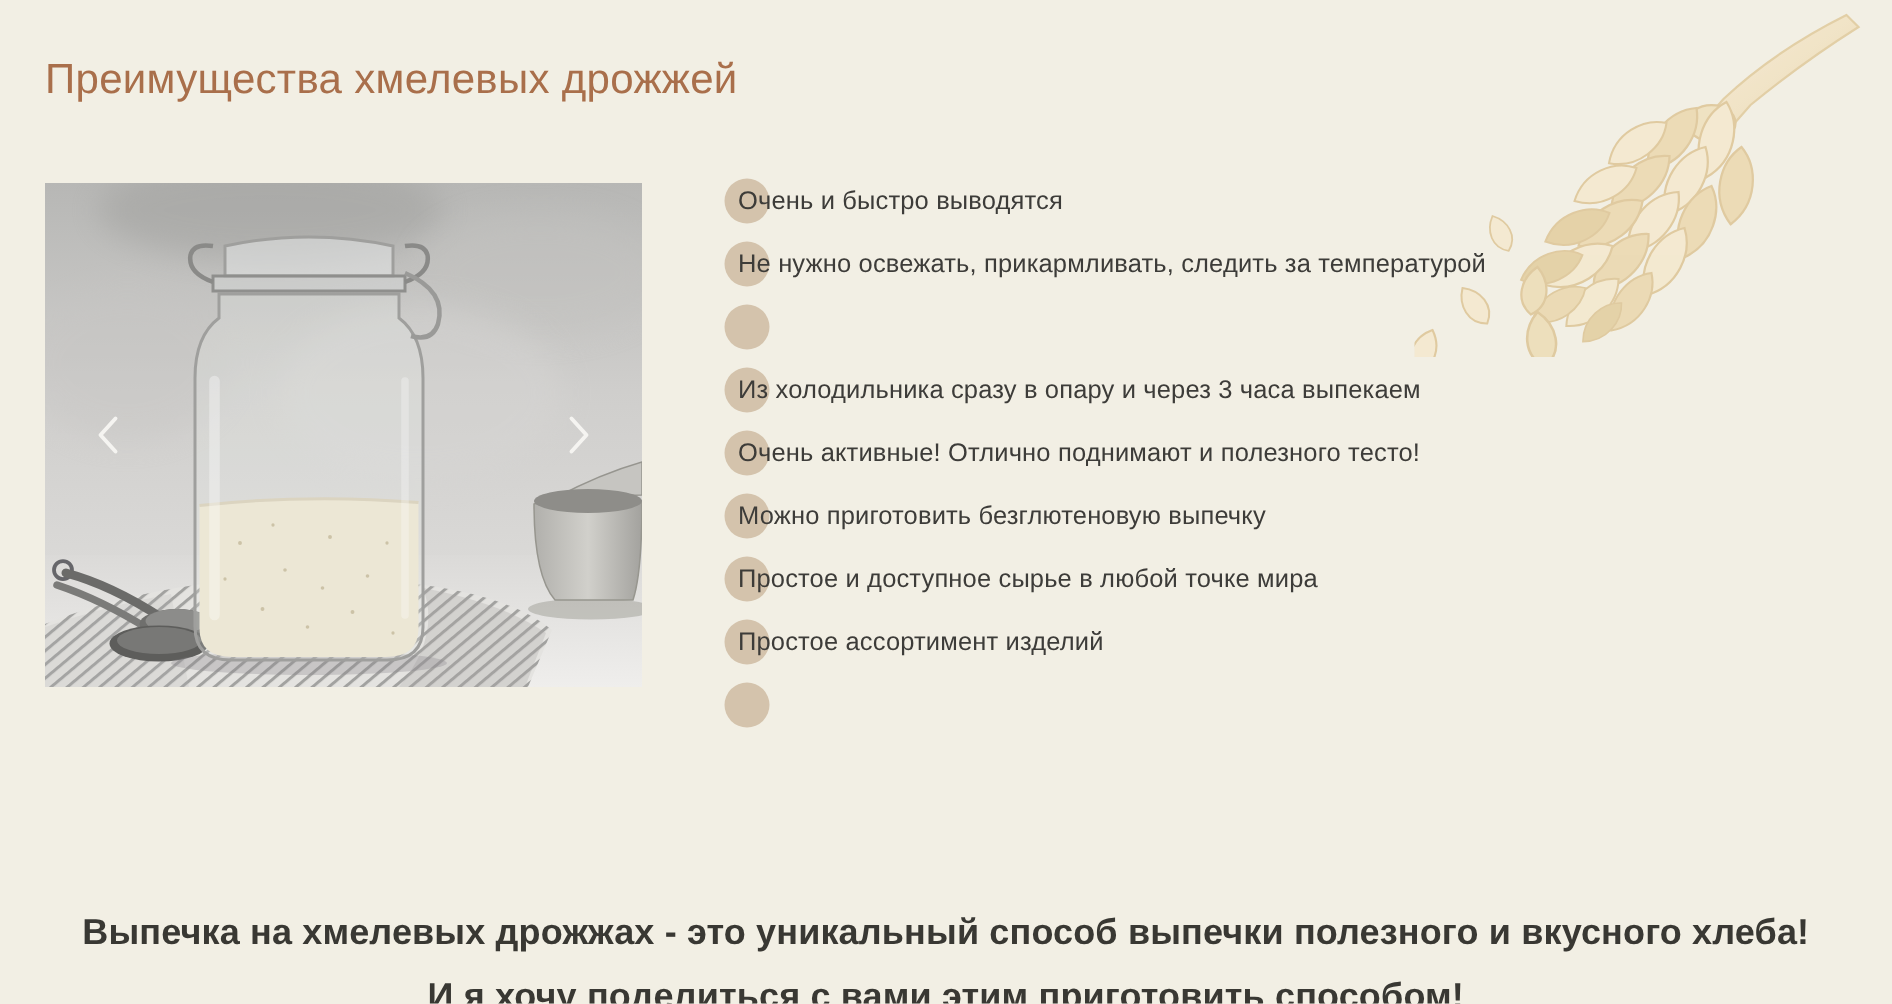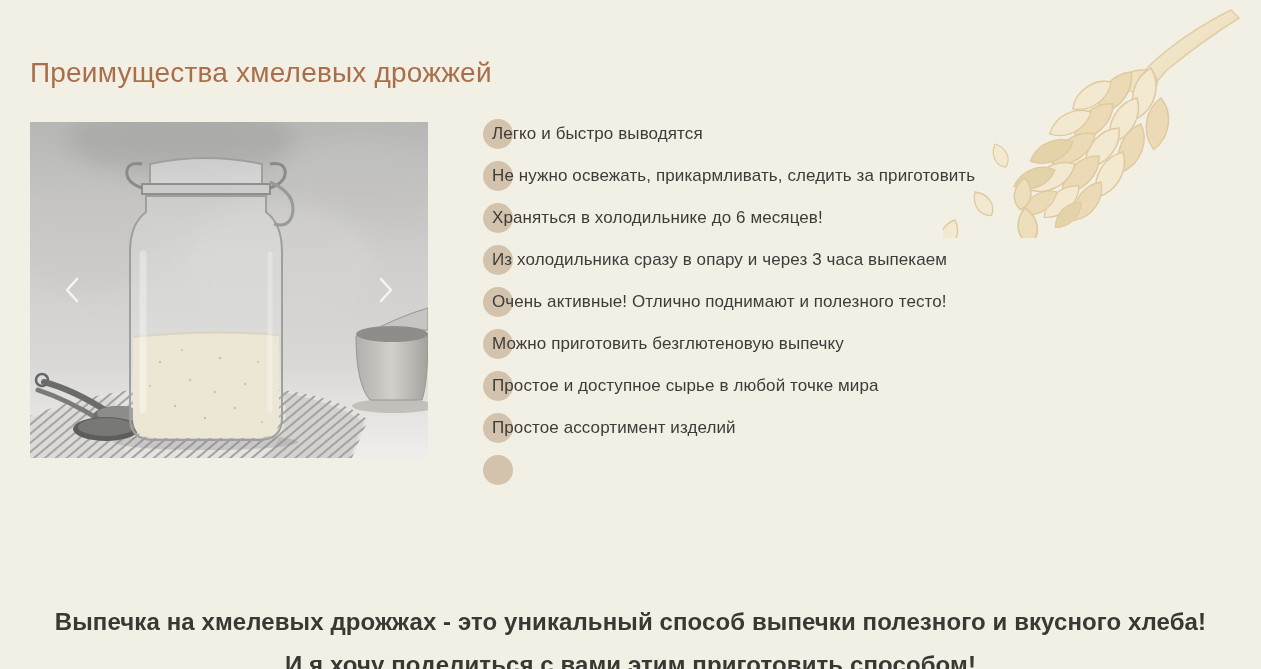--- a/index.html
+++ b/index.html
@@ -14,21 +14,21 @@
   html,body{margin:0;padding:0;}
   body{
     width:1261px;height:669px;overflow:hidden;
     background:var(--page-bg);
     font-family:"Liberation Sans", sans-serif;
     color:var(--body-text);
   }
   .page{position:relative;width:1261px;height:669px;}
 
   .page-title{
-    position:absolute;left:30px;top:56px;
+    position:absolute;left:30px;top:36px;
     margin:0;font-size:28px;font-weight:400;line-height:34px;
     color:var(--heading);letter-spacing:0.2px;
   }
 
   
   .wheat{position:absolute;left:943px;top:6px;width:302px;height:232px;pointer-events:none;}
 
   
   .carousel{position:absolute;left:30px;top:122px;width:398px;height:336px;overflow:hidden;}
   .carousel svg.photo{display:block;width:398px;height:336px;}
@@ -214,32 +214,31 @@
       <svg width="16" height="28" viewBox="0 0 16 28">
         <polyline points="3,3 13,14 3,25" fill="none" stroke="var(--chevron)" stroke-width="2.6" stroke-linecap="round" stroke-linejoin="round"></polyline>
       </svg>
     </button>
   </div>
 
   <ul class="benefits">
 
       <li class="benefit">
         <span class="bullet"></span>
-        <span class="benefit-text">Легко и быстро выводятся</span>
-      </li>
-
-
-      <li class="benefit">
-        <span class="bullet"></span>
-        <span class="benefit-text">Не нужно освежать, прикармливать, следить за приготовить</span>
-      </li>
-
-      <li class="benefit">
-        <span class="bullet"></span>
-        <span class="benefit-text">Храняться в холодильнике до 6 месяцев!</span>
+        <span class="benefit-text">Очень и быстро выводятся</span>
+      </li>
+
+
+      <li class="benefit">
+        <span class="bullet"></span>
+        <span class="benefit-text">Не нужно освежать, прикармливать, следить за температурой</span>
+      </li>
+
+      <li class="benefit">
+        <span class="bullet"></span>
       </li>
 
       <li class="benefit">
         <span class="bullet"></span>
         <span class="benefit-text">Из холодильника сразу в опару и через 3 часа выпекаем</span>
       </li>
 
       <li class="benefit">
         <span class="bullet"></span>
         <span class="benefit-text">Очень активные! Отлично поднимают и полезного тесто!</span>

